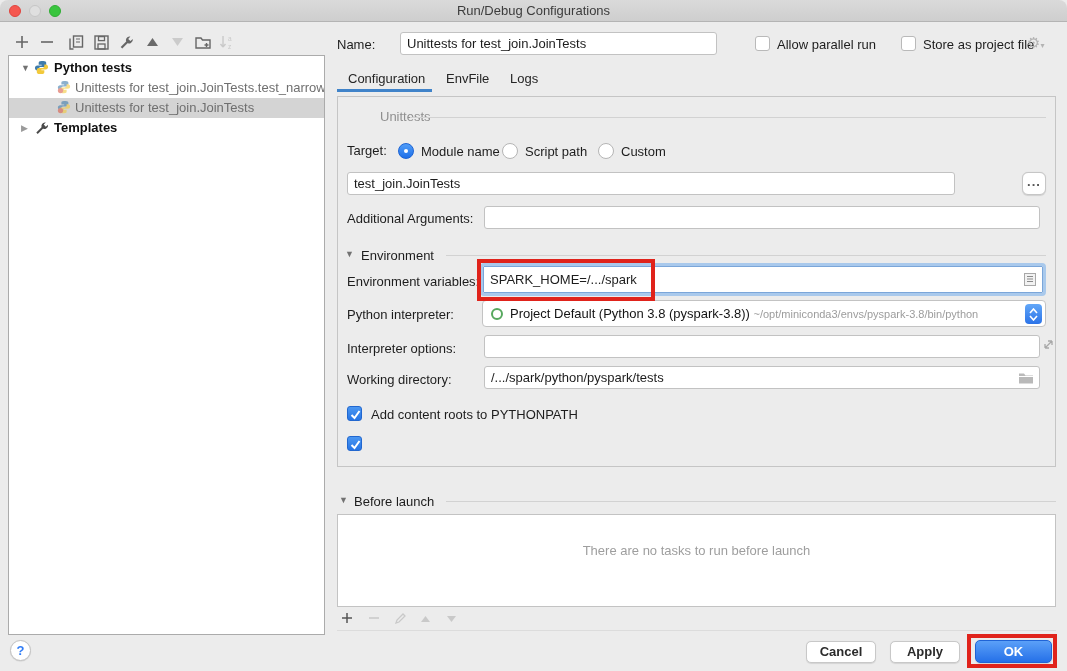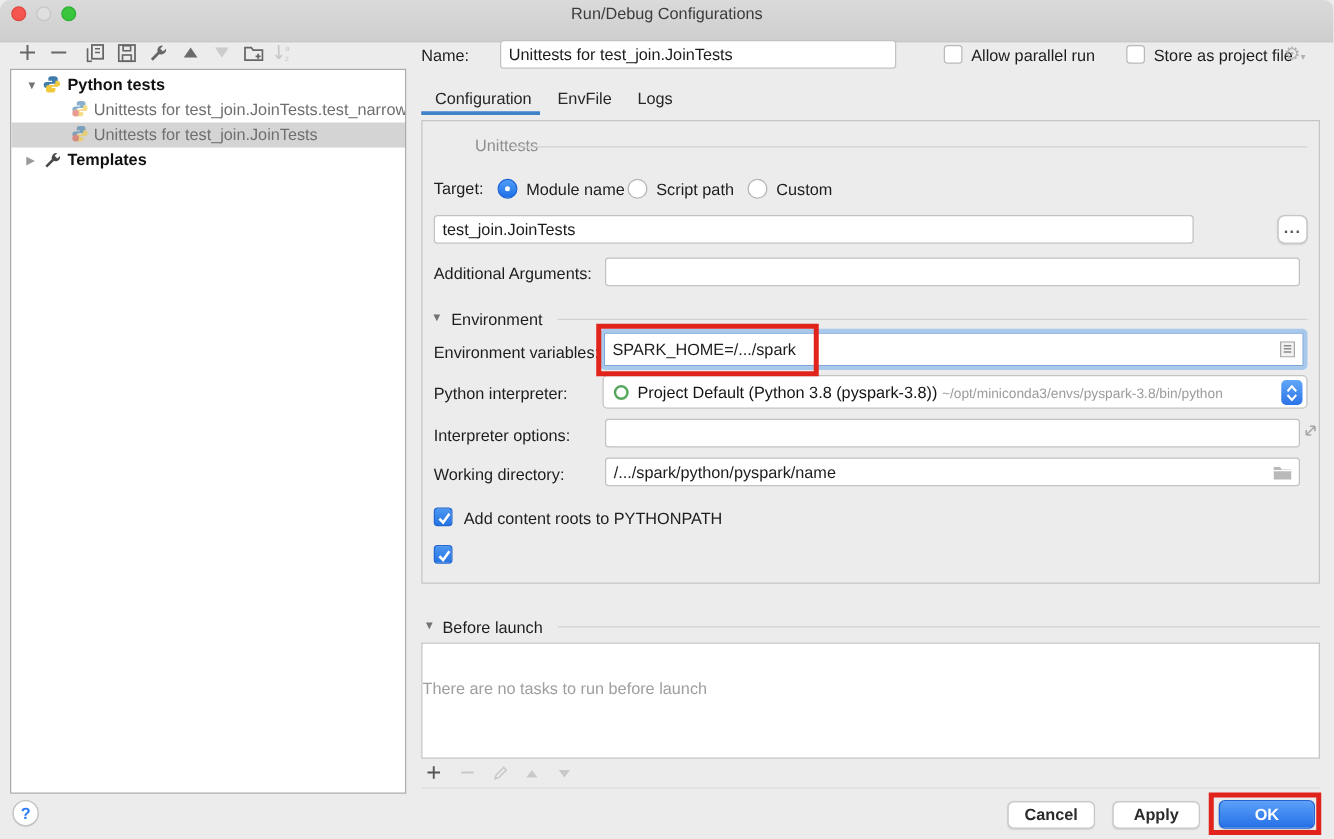--- a/index.html
+++ b/index.html
@@ -1,20 +1,20 @@
 <!DOCTYPE html>
 <html><head>
 <meta charset="utf-8">
 <style>
   * { margin:0; padding:0; box-sizing:border-box; }
   body { font-family:"Liberation Sans", sans-serif; background:#ececec; }
   #win { position:relative; width:1067px; height:671px; background:#ececec; overflow:hidden; font-size:13px; color:#1d1d1d; }
 
   
-  .titlebar { position:absolute; left:0; top:0; width:1067px; height:34px;
+  .titlebar { position:absolute; left:0; top:0; width:1067px; height:22px;
     background:linear-gradient(#dadada,#cecece); border-bottom:1px solid #b4b4b4;
     border-radius:8px 8px 0 0; }
   .title { text-align:center; line-height:21px; font-size:13px; color:#3c3c3c; }
   .light { position:absolute; top:5px; width:12px; height:12px; border-radius:50%; }
   .light.red   { left:9px;  background:#f5574f; border:1px solid #e0443e; }
   .light.gray  { left:29px; background:#dfdfdf; border:1px solid #c6c6c6; }
   .light.green { left:49px; background:#39c53e; border:1px solid #2fae34; }
 
   
   .ltb { position:absolute; top:34px; width:16px; height:16px; display:flex; align-items:center; justify-content:center; }
@@ -69,21 +69,21 @@
     border:1px solid #c3c3c3; border-radius:4px; white-space:nowrap; overflow:hidden; }
   .conda-ring { position:absolute; left:8px; top:7px; width:12px; height:12px; border-radius:50%;
     border:2.5px solid #57a85e; background:#fff; }
   .combo-text { position:absolute; left:27px; top:5px; font-size:13px; color:#141414; }
   .combo-path { color:#9c9c9c; font-size:11px; }
   .stepper { position:absolute; right:3px; top:3px; width:17px; height:20px; border-radius:4px;
     background:linear-gradient(#62a7f8,#2b73e8); display:flex; flex-direction:column; align-items:center; justify-content:center; gap:1px; }
 
   
   .bl-box { position:absolute; left:337px; top:514px; width:719px; height:93px; background:#fff; border:1px solid #c3c3c3; }
-  .bl-empty { position:absolute; width:100%; top:28px; text-align:left; color:#9e9e9e; }
+  .bl-empty { position:absolute; width:100%; top:28px; text-align:center; color:#9e9e9e; }
   .bl-icon { position:absolute; width:14px; height:14px; display:flex; align-items:center; justify-content:center; }
 
   
   .btn { position:absolute; height:22px; background:#fff; border:1px solid #c8c8c8; border-radius:5px;
     text-align:center; line-height:20px; color:#2b2b2b; box-shadow:0 0.5px 1px rgba(0,0,0,.1);font-weight:bold; }
   .btn.primary { background:linear-gradient(#5ba0f8,#2570e8); border:1px solid #1f63d6; color:#fff; }
   .help-btn { position:absolute; left:10px; top:640px; width:21px; height:21px; border-radius:50%;
     background:#fff; border:1px solid #c2c2c2; text-align:center; line-height:19px;
     color:#2f7cf6; font-weight:bold; box-shadow:0 0.5px 1px rgba(0,0,0,.12); }
 </style>
@@ -257,21 +257,21 @@
     </div>
   </div>
 
   <div class="lbl" style="left:347px;top:341px">Interpreter options:</div>
   <div class="field" style="left:484px;top:335px;width:556px;height:23px"></div>
   <svg style="position:absolute;left:1042px;top:338px" width="13" height="13">
       <path d="M3 10L10 3M10 3h-4M10 3v4M3 10h4M3 10V6" fill="none" stroke="#a8a8a8" stroke-width="1.3"></path>
     </svg>
 
   <div class="lbl" style="left:347px;top:372px">Working directory:</div>
-  <div class="field" style="left:484px;top:366px;width:556px;height:23px">/.../spark/python/pyspark/name</div>
+  <div class="field" style="left:484px;top:366px;width:556px;height:23px">/.../spark/python/pyspark/tests</div>
   <svg style="position:absolute;left:1018px;top:371px" width="16" height="13">
       <path d="M1 2.5h5l1.5 2H15v8H1z" fill="#b9b9b9"></path>
       <path d="M1 5.5h14" stroke="#fff" stroke-width="1"></path>
     </svg>
 
   <div class="cbox checked" style="left:347px;top:406px">
     <svg width="13" height="13" style="margin:1px">
         <path d="M2.5 7l3 3 5-7" stroke="#fff" stroke-width="2" fill="none"></path>
       </svg>
   </div>

